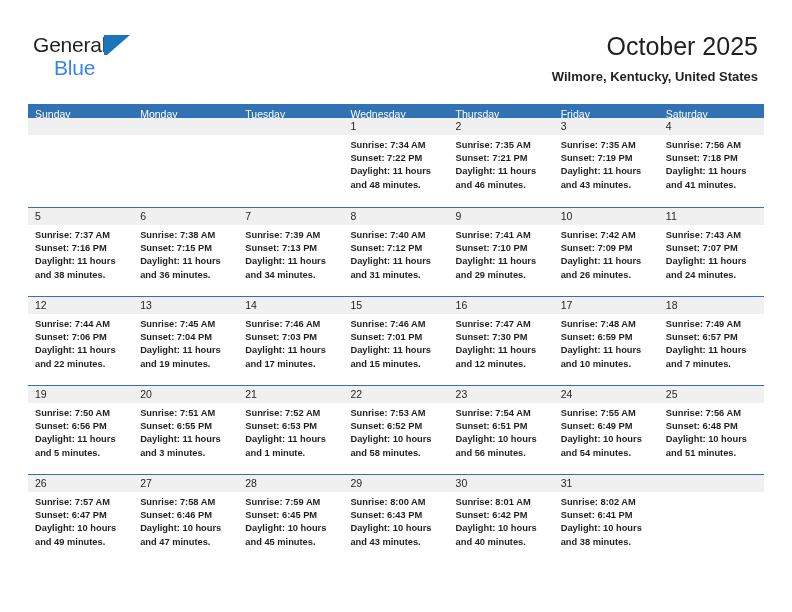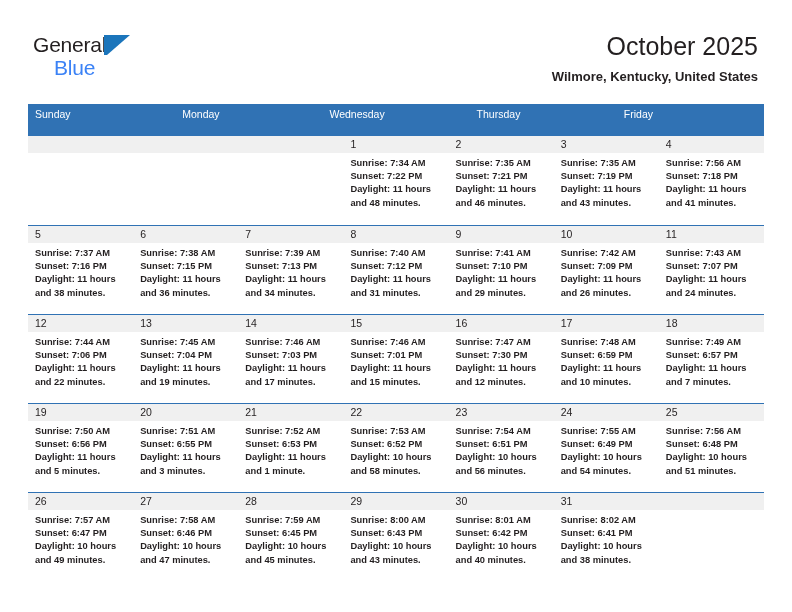--- a/index.html
+++ b/index.html
@@ -102,21 +102,21 @@
   
   .calendar {
     position: absolute;
     left: 28px;
     top: 104px;
     width: 736px;
   }
   .dow-row {
     display: flex;
     background: #3072b4;
-    height: 32px;
+    height: 14px;
   }
   .dow-cell {
     flex: 1 1 0;
     color: #ffffff;
     font-size: 10.5px;
     line-height: 20px;
     padding-left: 7px;
     box-sizing: border-box;
     white-space: nowrap;
     overflow: hidden;
@@ -180,23 +180,25 @@
       <h1 class="cal-title">October 2025</h1>
       <h2 class="cal-subtitle">Wilmore, Kentucky, United States</h2>
     </div>
 
   </div>
 
   <div class="calendar">
     <div class="dow-row" id="dow-row">
         <div class="dow-cell">Sunday</div>
         <div class="dow-cell">Monday</div>
+        <div class="dow-cell">Tuesday</div>
         <div class="dow-cell">Wednesday</div>
         <div class="dow-cell">Thursday</div>
         <div class="dow-cell">Friday</div>
+        <div class="dow-cell">Saturday</div>
       </div>
     <div id="weeks-container">
         <div class="week-row">
           <div class="day-cell empty">
             <div class="day-num-band">
               <div class="day-num"></div>
             </div>
           </div>
           <div class="day-cell empty">
             <div class="day-num-band">

